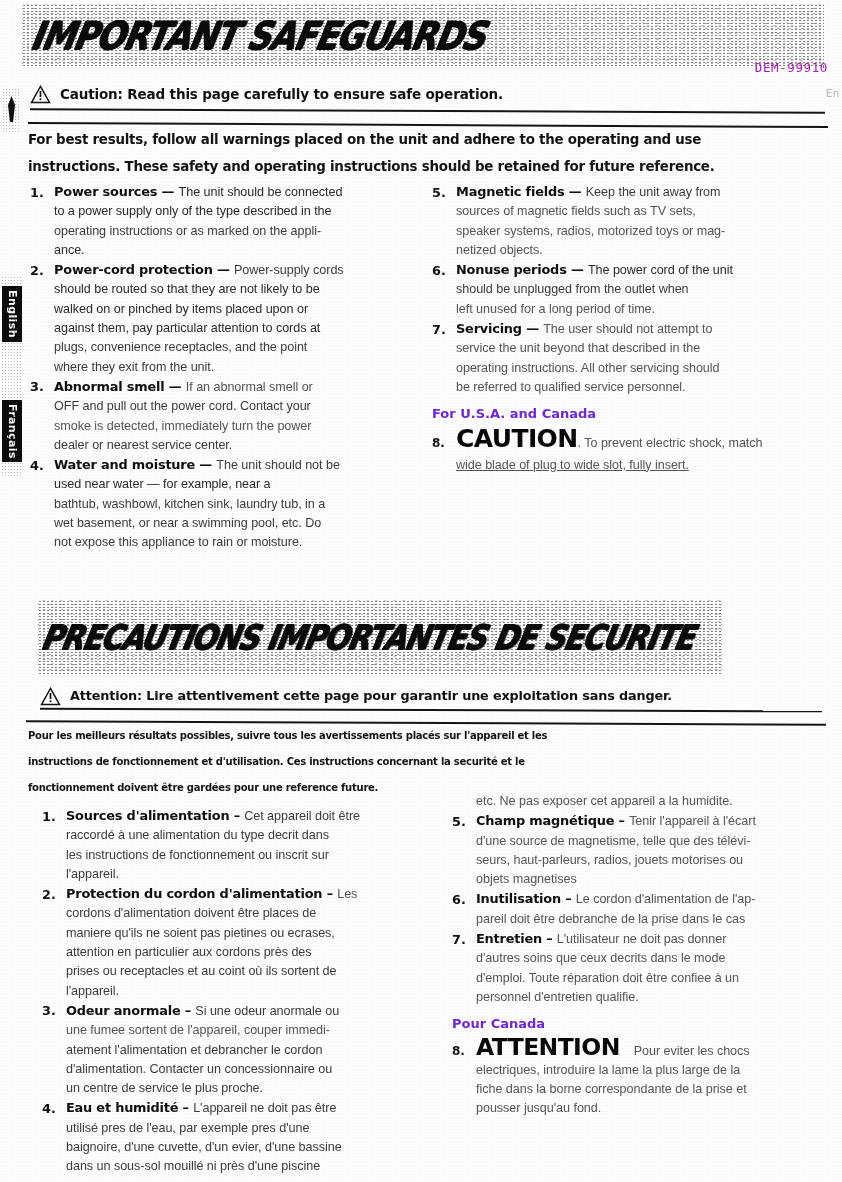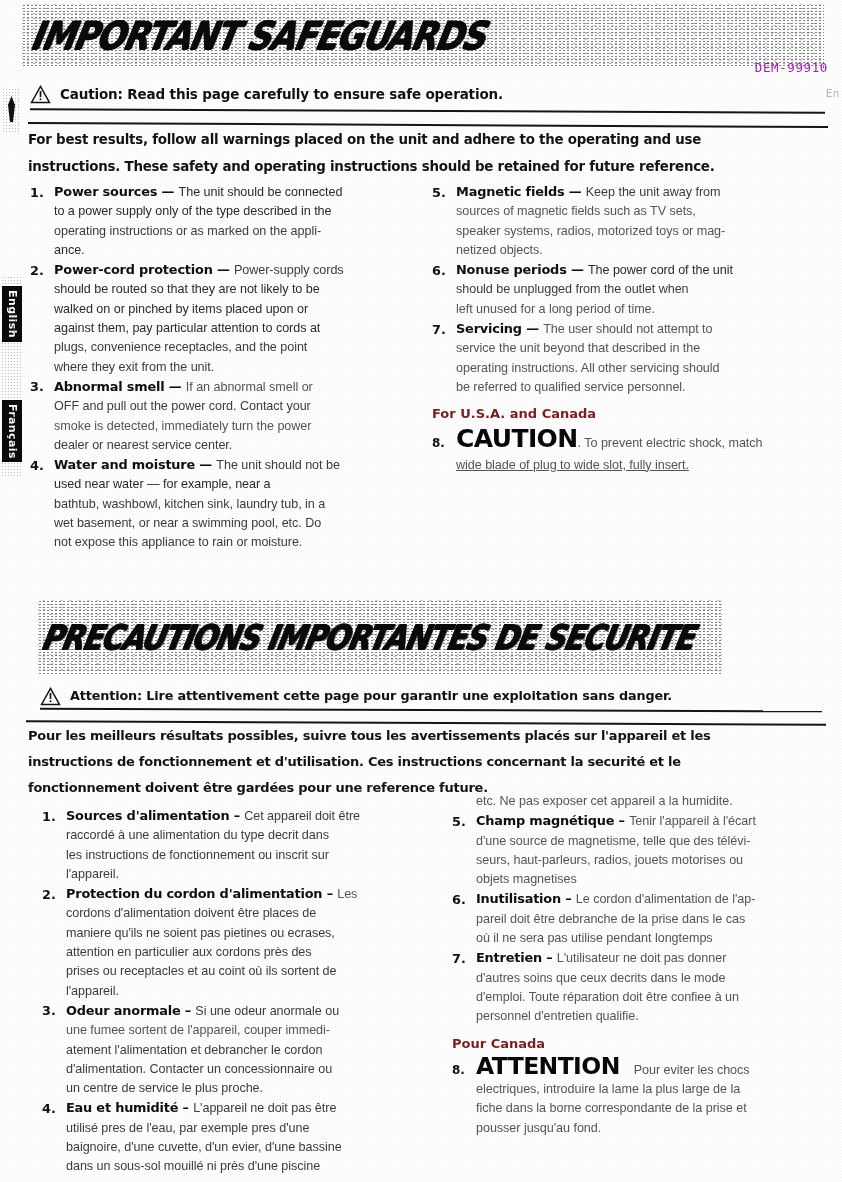--- a/index.html
+++ b/index.html
@@ -87,21 +87,21 @@
   .body{flex:1 1 auto;}
   .lead{
     font-family:"DejaVu Sans", sans-serif;font-weight:700;
     font-size:12.9px;color:#0f0f0f;letter-spacing:-.2px;
   }
   .txt{font-family:"Liberation Sans", sans-serif;color:#2a2a2a;letter-spacing:-.05px;}
   .txt.f{color:#3b3b3b;}            
   .txt.ff{color:#545454;}           
   .subhead{
     font-family:"DejaVu Sans", sans-serif;font-weight:700;font-size:13px;
-    color:#7f1d1d;margin:7px 0 2px 0;
+    color:#6d28d9;margin:7px 0 2px 0;
   }
   .big-caution{
     font-family:"DejaVu Sans", sans-serif;font-weight:700;
     font-size:25px;letter-spacing:-.6px;color:#080808;line-height:1;
   }
   .big-caution.fr{font-size:23.5px;}
 
   
   .tab{
     position:absolute;left:2px;width:20px;background:#0b0b0b;
@@ -253,21 +253,21 @@
     <svg class="warn-tri" viewBox="0 0 22 20">
       <path d="M11 1.5 L20.5 18.5 L1.5 18.5 Z" fill="none" stroke="#111" stroke-width="1.5"></path>
       <rect x="10.1" y="6.3" width="1.8" height="6.4" fill="#111"></rect>
       <rect x="10.1" y="14.1" width="1.8" height="1.8" fill="#111"></rect>
     </svg>
     <span class="caution-text" style="font-size:12.8px;">Attention: Lire attentivement cette page pour garantir une exploitation sans danger.</span>
   </div>
   <div class="rule" style="left:40px;width:782px;top:709px;height:1.6px;transform:rotate(.2deg);"></div>
   <div class="rule" style="left:26px;width:800px;top:722px;height:1.6px;transform:rotate(.25deg);"></div>
 
-  <div class="intro" style="top:723px;font-size:13px;line-height:26px;">
+  <div class="intro" style="top:723px;font-size:10px;line-height:26px;">
     <div>Pour les meilleurs résultats possibles, suivre tous les avertissements placés sur l'appareil et les</div>
     <div>instructions de fonctionnement et d'utilisation.  Ces instructions concernant la securité et le</div>
     <div>fonctionnement doivent être gardées pour une reference future.</div>
   </div>
 
   <div class="col col-left" style="top:806px;left:42px;width:382px;">
 
     <div class="item">
       <div class="num">1.</div>
       <div class="body">
@@ -329,21 +329,20 @@
         <div class="txt ff">seurs, haut-parleurs, radios, jouets motorises ou</div>
         <div class="txt ff">objets magnetises</div>
       </div>
     </div>
 
     <div class="item">
       <div class="num">6.</div>
       <div class="body">
         <span class="lead">Inutilisation</span><span class="lead"> – </span><span class="txt ff">Le cordon d'alimentation de l'ap-</span>
         <div class="txt ff">pareil doit être debranche de la prise dans le cas</div>
-        <div class="txt ff">où il ne sera pas utilise pendant longtemps</div>
       </div>
     </div>
 
     <div class="item">
       <div class="num">7.</div>
       <div class="body">
         <span class="lead">Entretien</span><span class="lead">  –  </span><span class="txt ff">L'utilisateur ne doit pas donner</span>
         <div class="txt ff">d'autres soins que ceux decrits dans le mode</div>
         <div class="txt ff">d'emploi. Toute réparation doit être confiee à un</div>
         <div class="txt ff">personnel d'entretien qualifie.</div>

